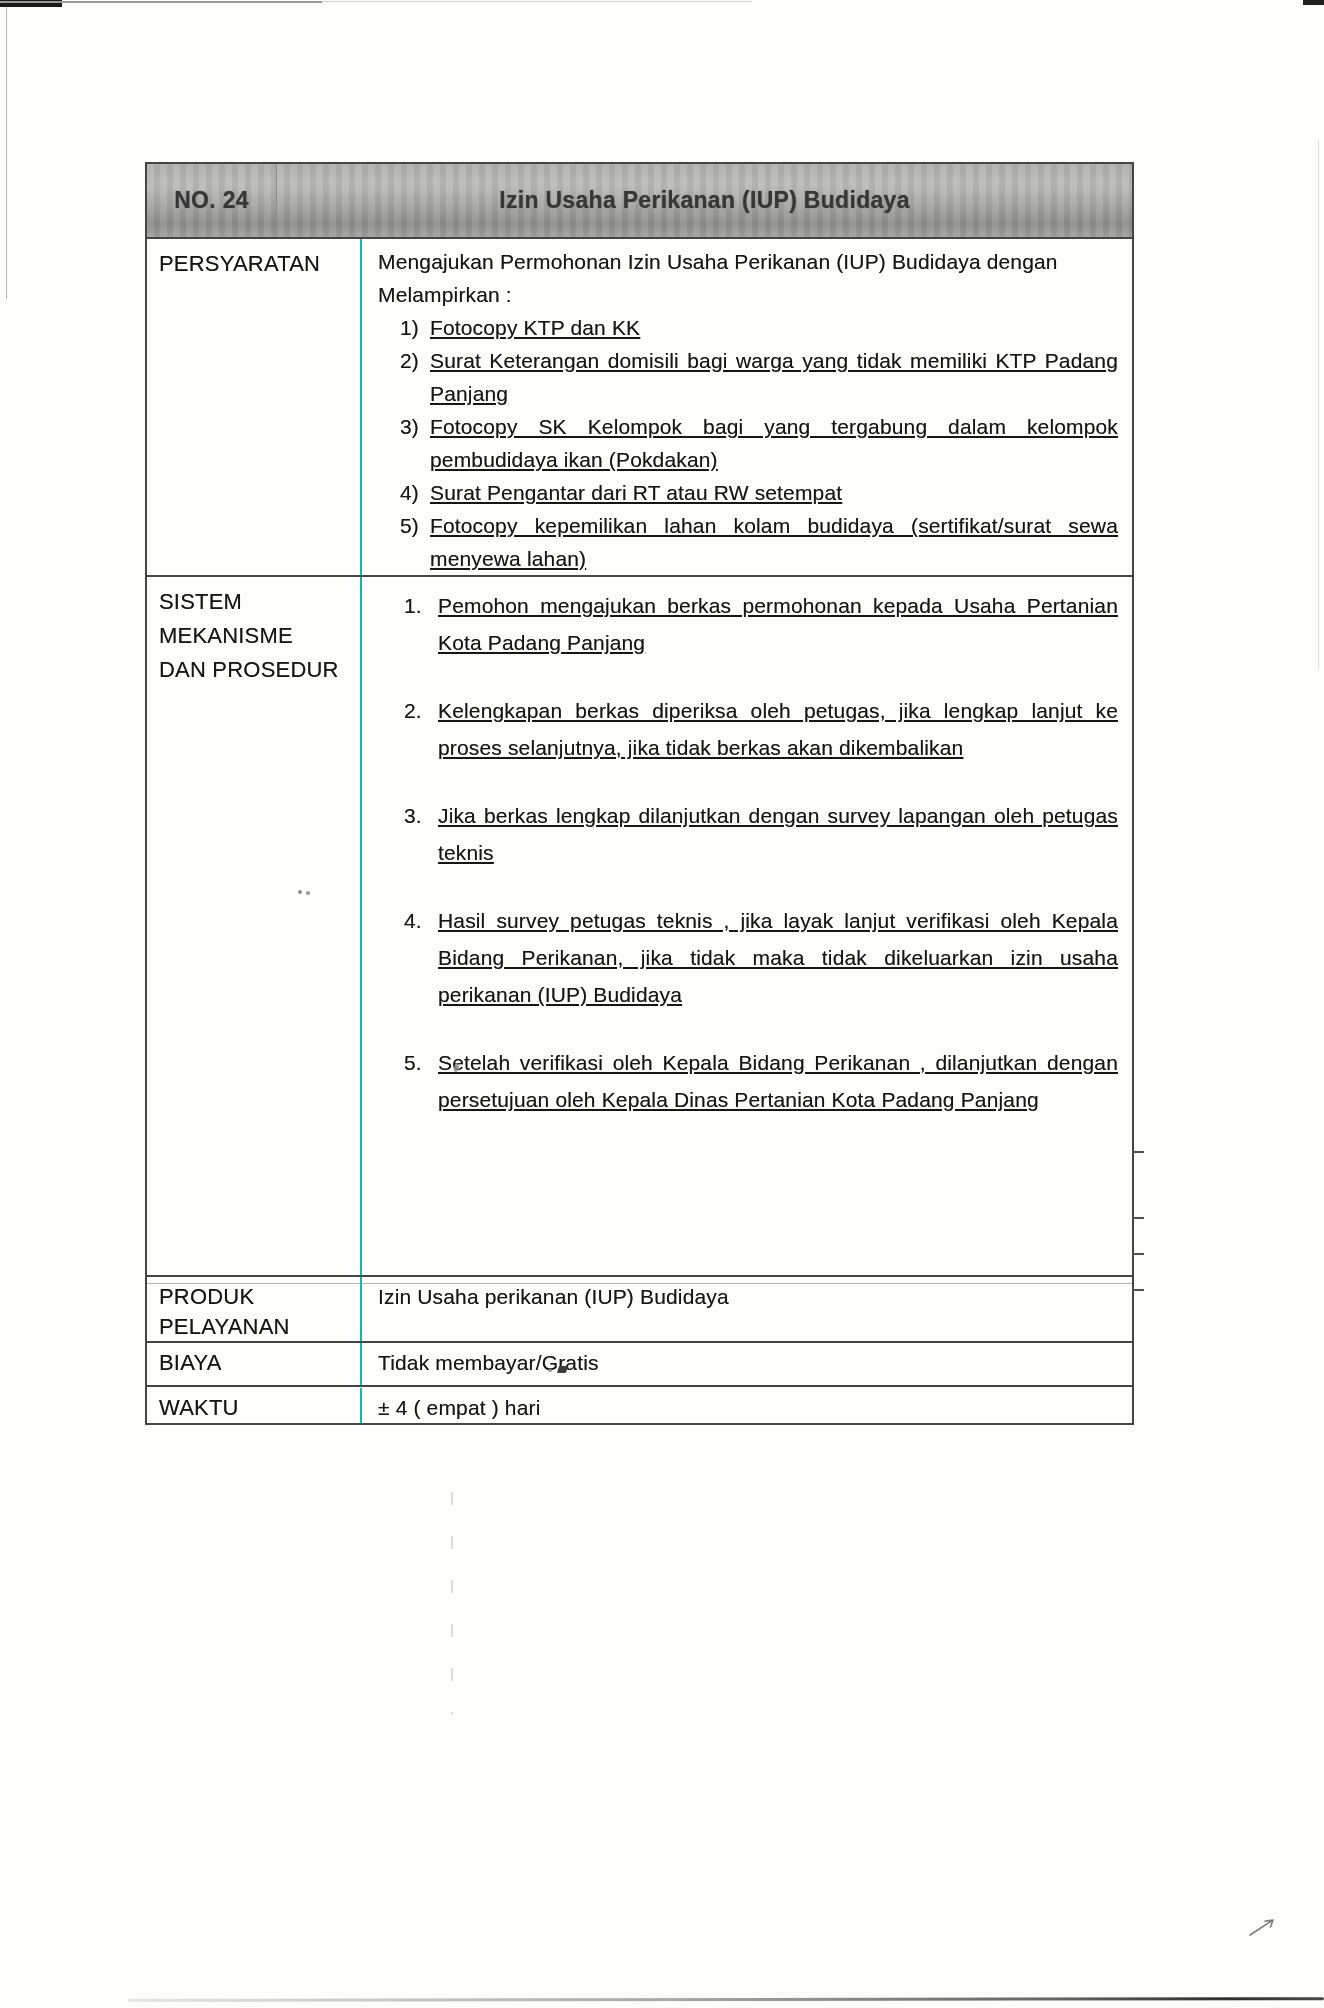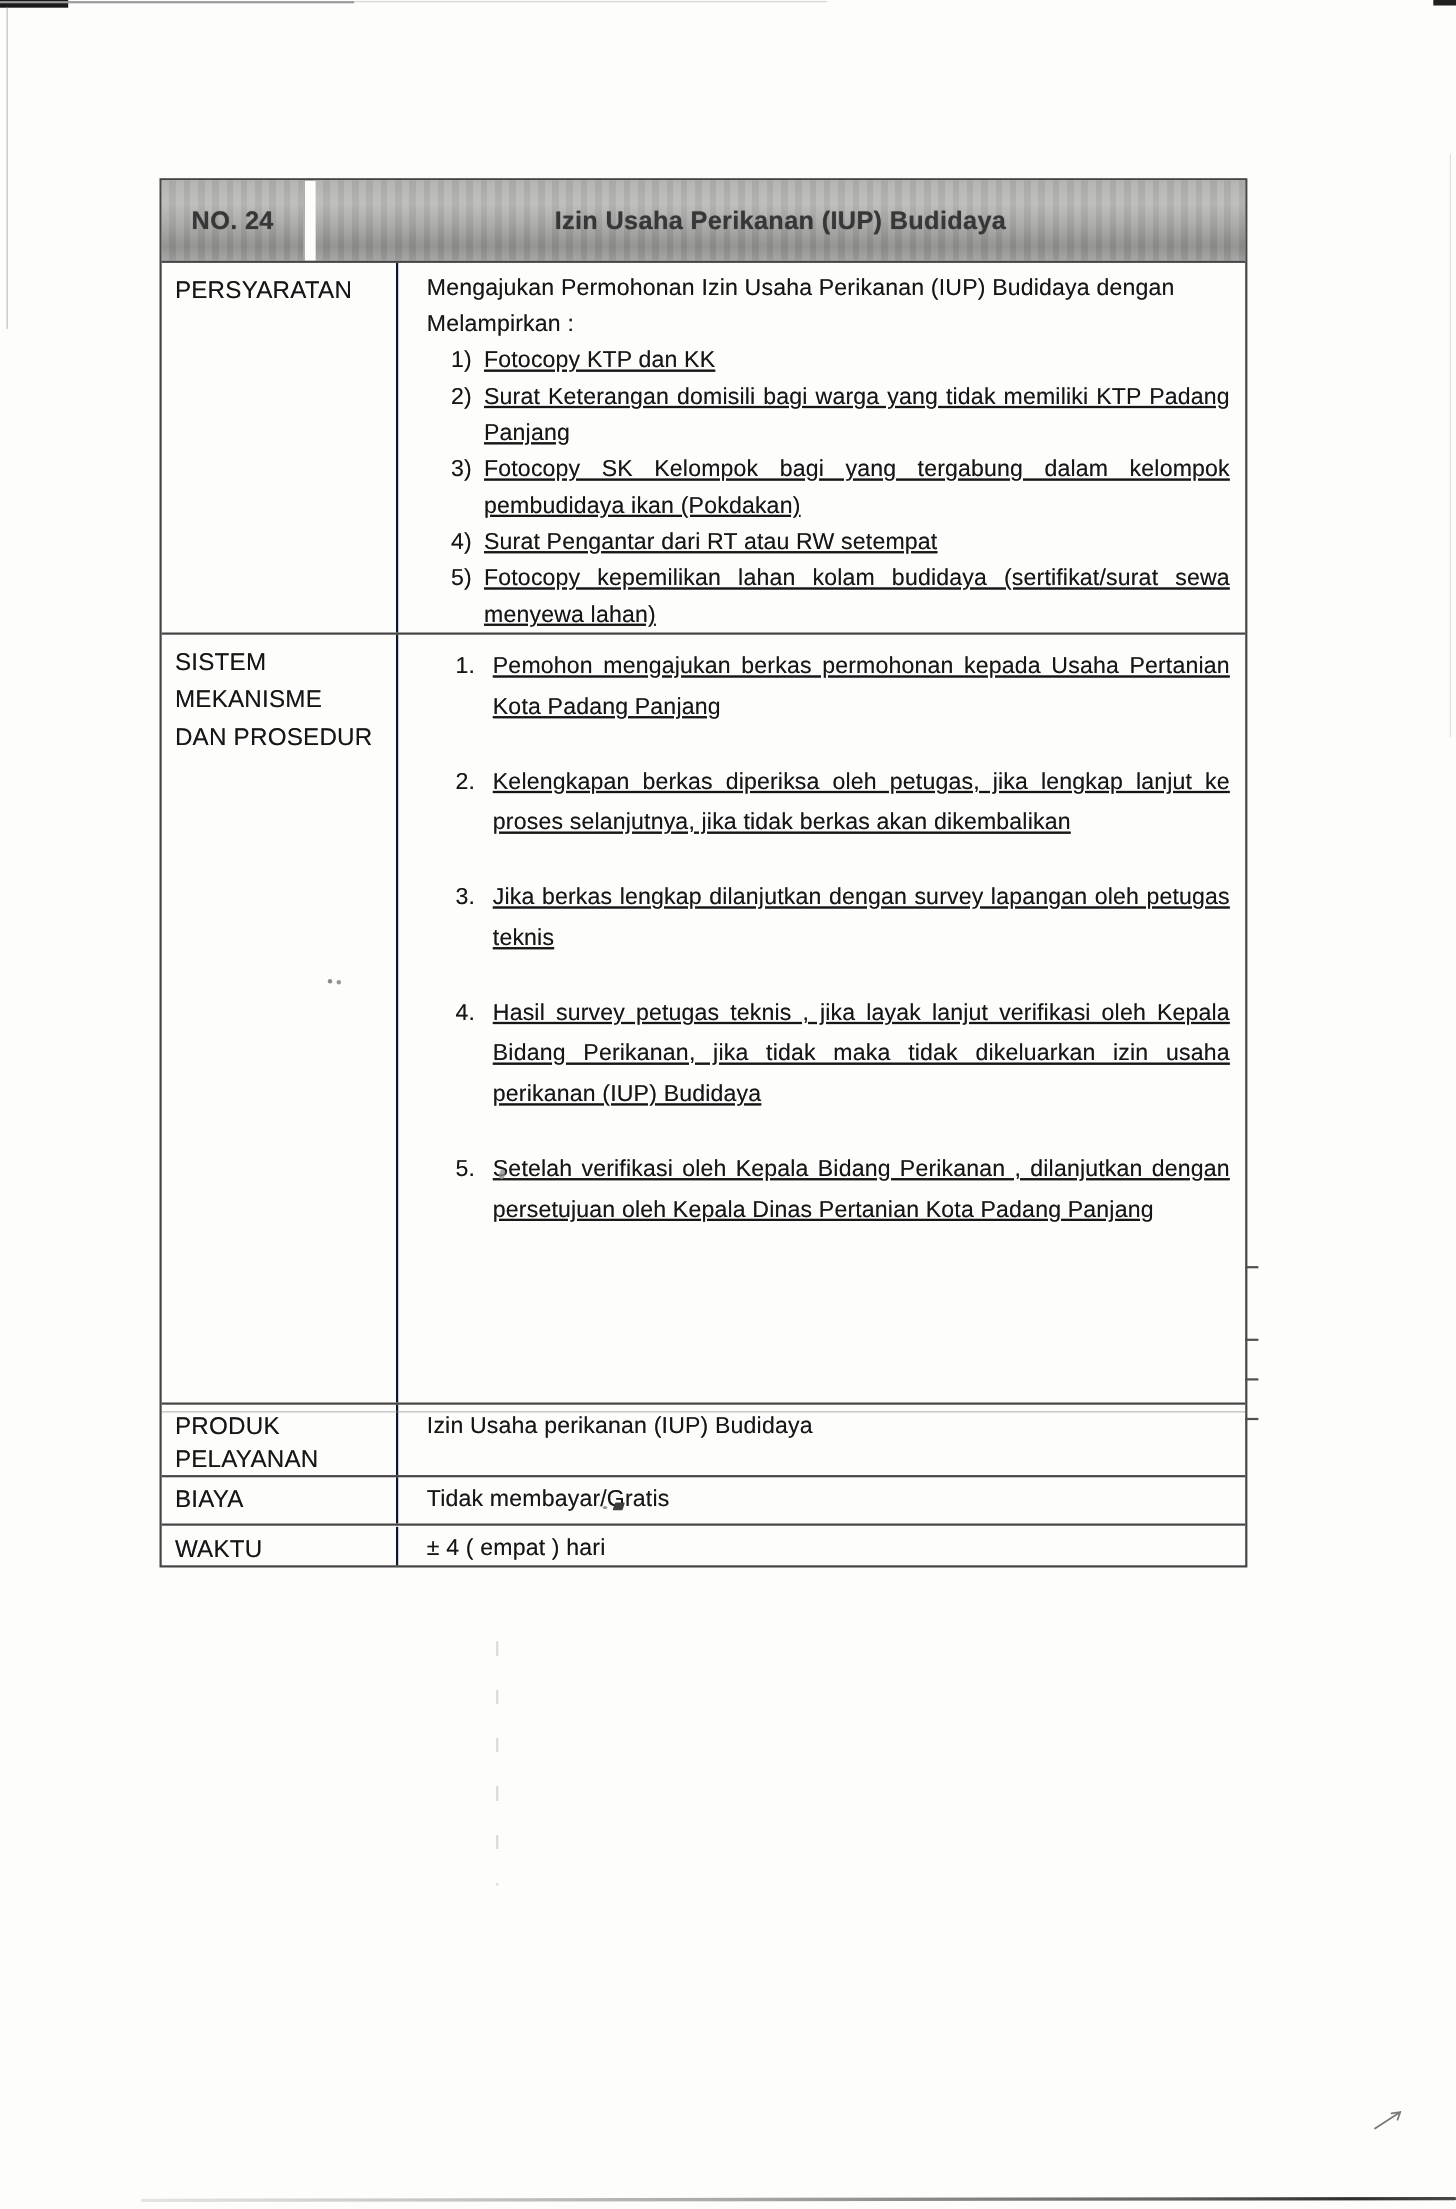--- a/index.html
+++ b/index.html
@@ -7,24 +7,24 @@
     width:1324px;height:2008px;background:#fdfdfc;
     font-family:"Liberation Sans", sans-serif;
     color:#161616;position:relative;overflow:hidden;
   }
   .page{position:absolute;inset:0;}
   
   .doc-table{
     position:absolute;left:145px;top:162px;width:989px;
     border:2px solid #454545;box-sizing:border-box;background:#fdfdfc;
   }
-  .row{display:flex;box-sizing:border-box;border-top:2px solid #454545;position:relative;gap:10px;}
+  .row{display:flex;box-sizing:border-box;border-top:2px solid #454545;position:relative;}
   .row:first-child{border-top:none;}
   .cell-label{
-    width:215px;box-sizing:border-box;border-right:2px solid #0f172a;
+    width:215px;box-sizing:border-box;border-right:2px solid #14b8a6;
     padding:8px 10px 0 12px;font-size:22px;line-height:34px;letter-spacing:.2px;
     text-shadow:0 0 .4px rgba(20,20,20,.55);
   }
   .cell-content{
     flex:1;box-sizing:border-box;padding:6px 14px 0 16px;
     font-size:21px;line-height:33px;letter-spacing:.15px;
     text-shadow:0 0 .4px rgba(20,20,20,.5);
   }
   
   .row.header{height:73px;border-top:none;}

